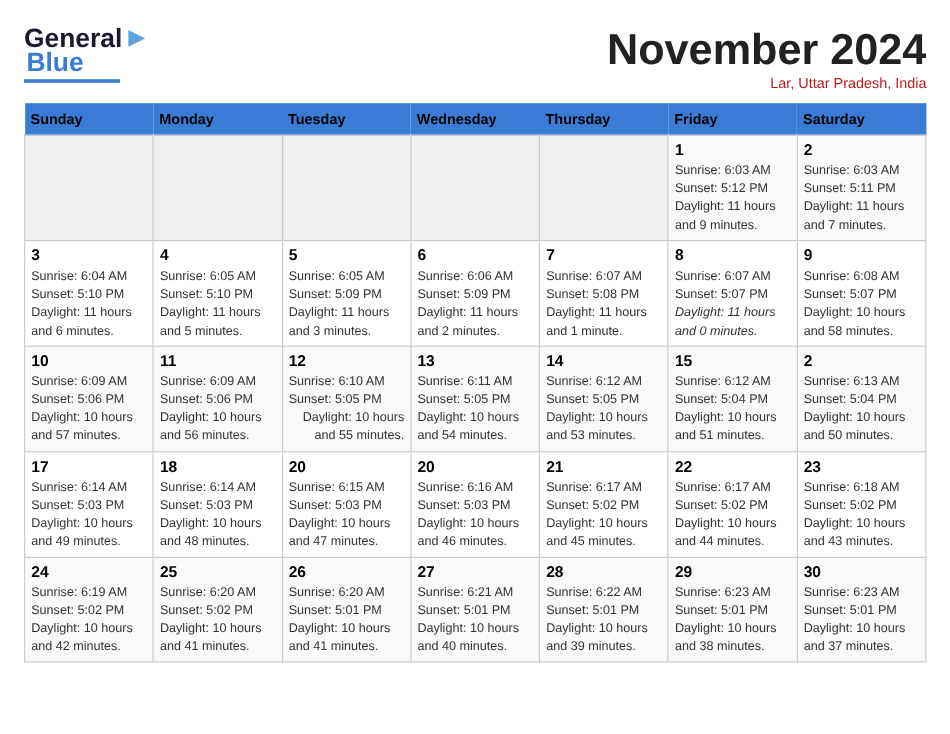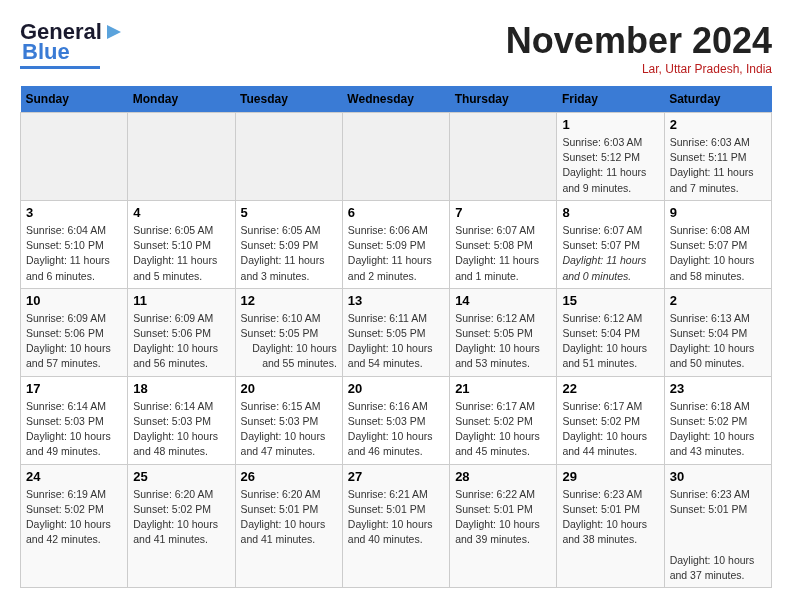--- a/index.html
+++ b/index.html
@@ -369,18 +369,18 @@
             <span style="display: block;">Sunrise: 6:23 AM</span>
             <span style="display: block;">Sunset: 5:01 PM</span>
             <span style="display: block;">Daylight: 10 hours and 38 minutes.</span>
           </div>
         </td>
         <td>
           <span class="day-num">30</span>
           <div class="day-info">
             <span style="display: block;">Sunrise: 6:23 AM</span>
             <span style="display: block;">Sunset: 5:01 PM</span>
-            <span style="display: block; margin-top: 36px;">Daylight: 10 hours and 37 minutes.</span>
+            <span style="display: block;">Daylight: 10 hours and 37 minutes.</span>
           </div>
         </td>
       </tr>
     </tbody>
 </table>
 
 </body></html>

